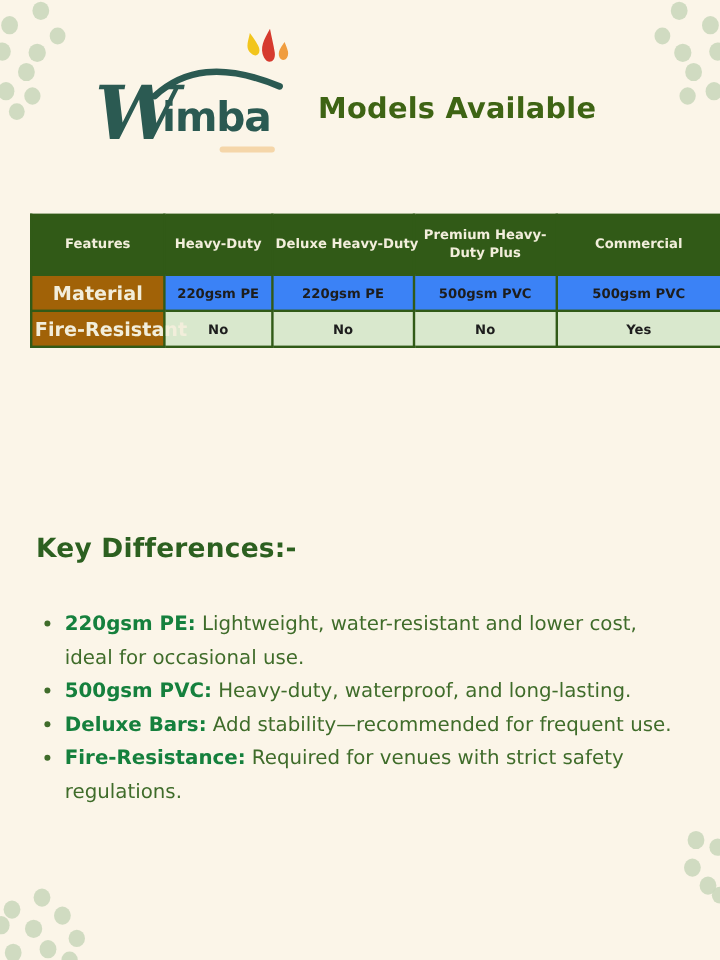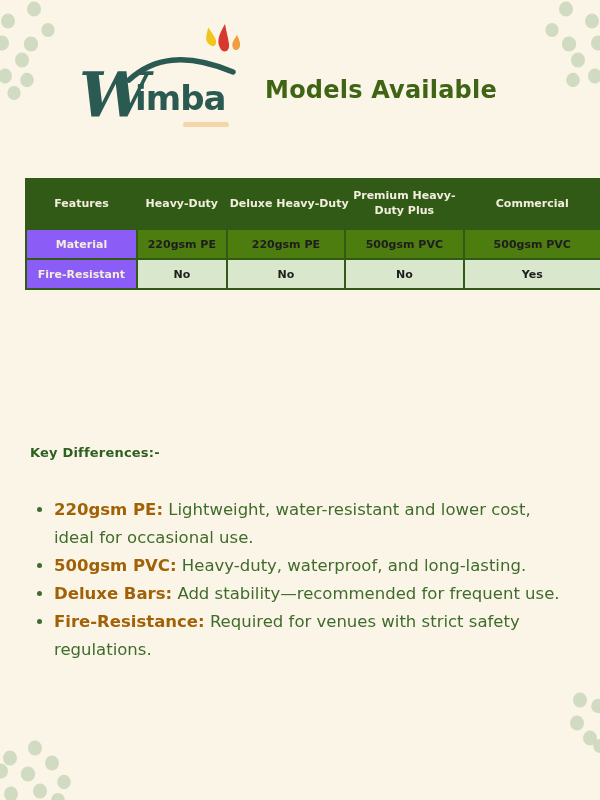--- a/index.html
+++ b/index.html
@@ -57,43 +57,43 @@
     border:2px solid #315a17;
     font-weight:bold;text-align:center;vertical-align:middle;
     padding:0 2px;
   }
   table.compare thead th{
     background:#315a17;color:#f2eedb;
     height:48px;font-size:11px;line-height:1.35;
   }
   table.compare thead th:nth-child(3){white-space:nowrap;text-align:center;}
   table.compare tbody th{
-    background:#8b5cf6;color:#f2eedb;
-    font-size:11px;height:28px;white-space:nowrap;
+    background:#a16207;color:#f2eedb;
+    font-size:16px;height:28px;white-space:nowrap;
   }
   table.compare tbody td{
-    background:#4d7c0f;color:#1d1d1d;
+    background:#3b82f6;color:#1d1d1d;
     font-size:11px;height:28px;white-space:nowrap;
   }
   table.compare tbody tr:nth-child(even) td{background:#d9e8cd;}
 
   
   .key-diff{position:absolute;left:30px;top:445px;width:534px;}
   .key-diff h2{
-    margin:0;font-size:13px;font-weight:bold;color:#2c6020;letter-spacing:.2px;
+    margin:0;font-size:22px;font-weight:bold;color:#2c6020;letter-spacing:.2px;
   }
   .key-diff ul{
     margin:36px 0 0 0;padding:0 0 0 24px;
     list-style:disc;
   }
   .key-diff li{
     margin:0;font-size:16.5px;line-height:28px;color:#3f6c2a;
   }
   .key-diff li::marker{color:#3f6c2a;}
-  .key-diff li strong{color:#a16207;}
+  .key-diff li strong{color:#15803d;}
 </style>
 </head>
 <body>
 
 <div class="page">
 
   <svg class="dots-layer" viewBox="0 0 600 800">
     <g>
       <ellipse cx="34" cy="9" rx="7" ry="7.6"></ellipse>
         <ellipse cx="8" cy="21" rx="7" ry="7.6"></ellipse>

